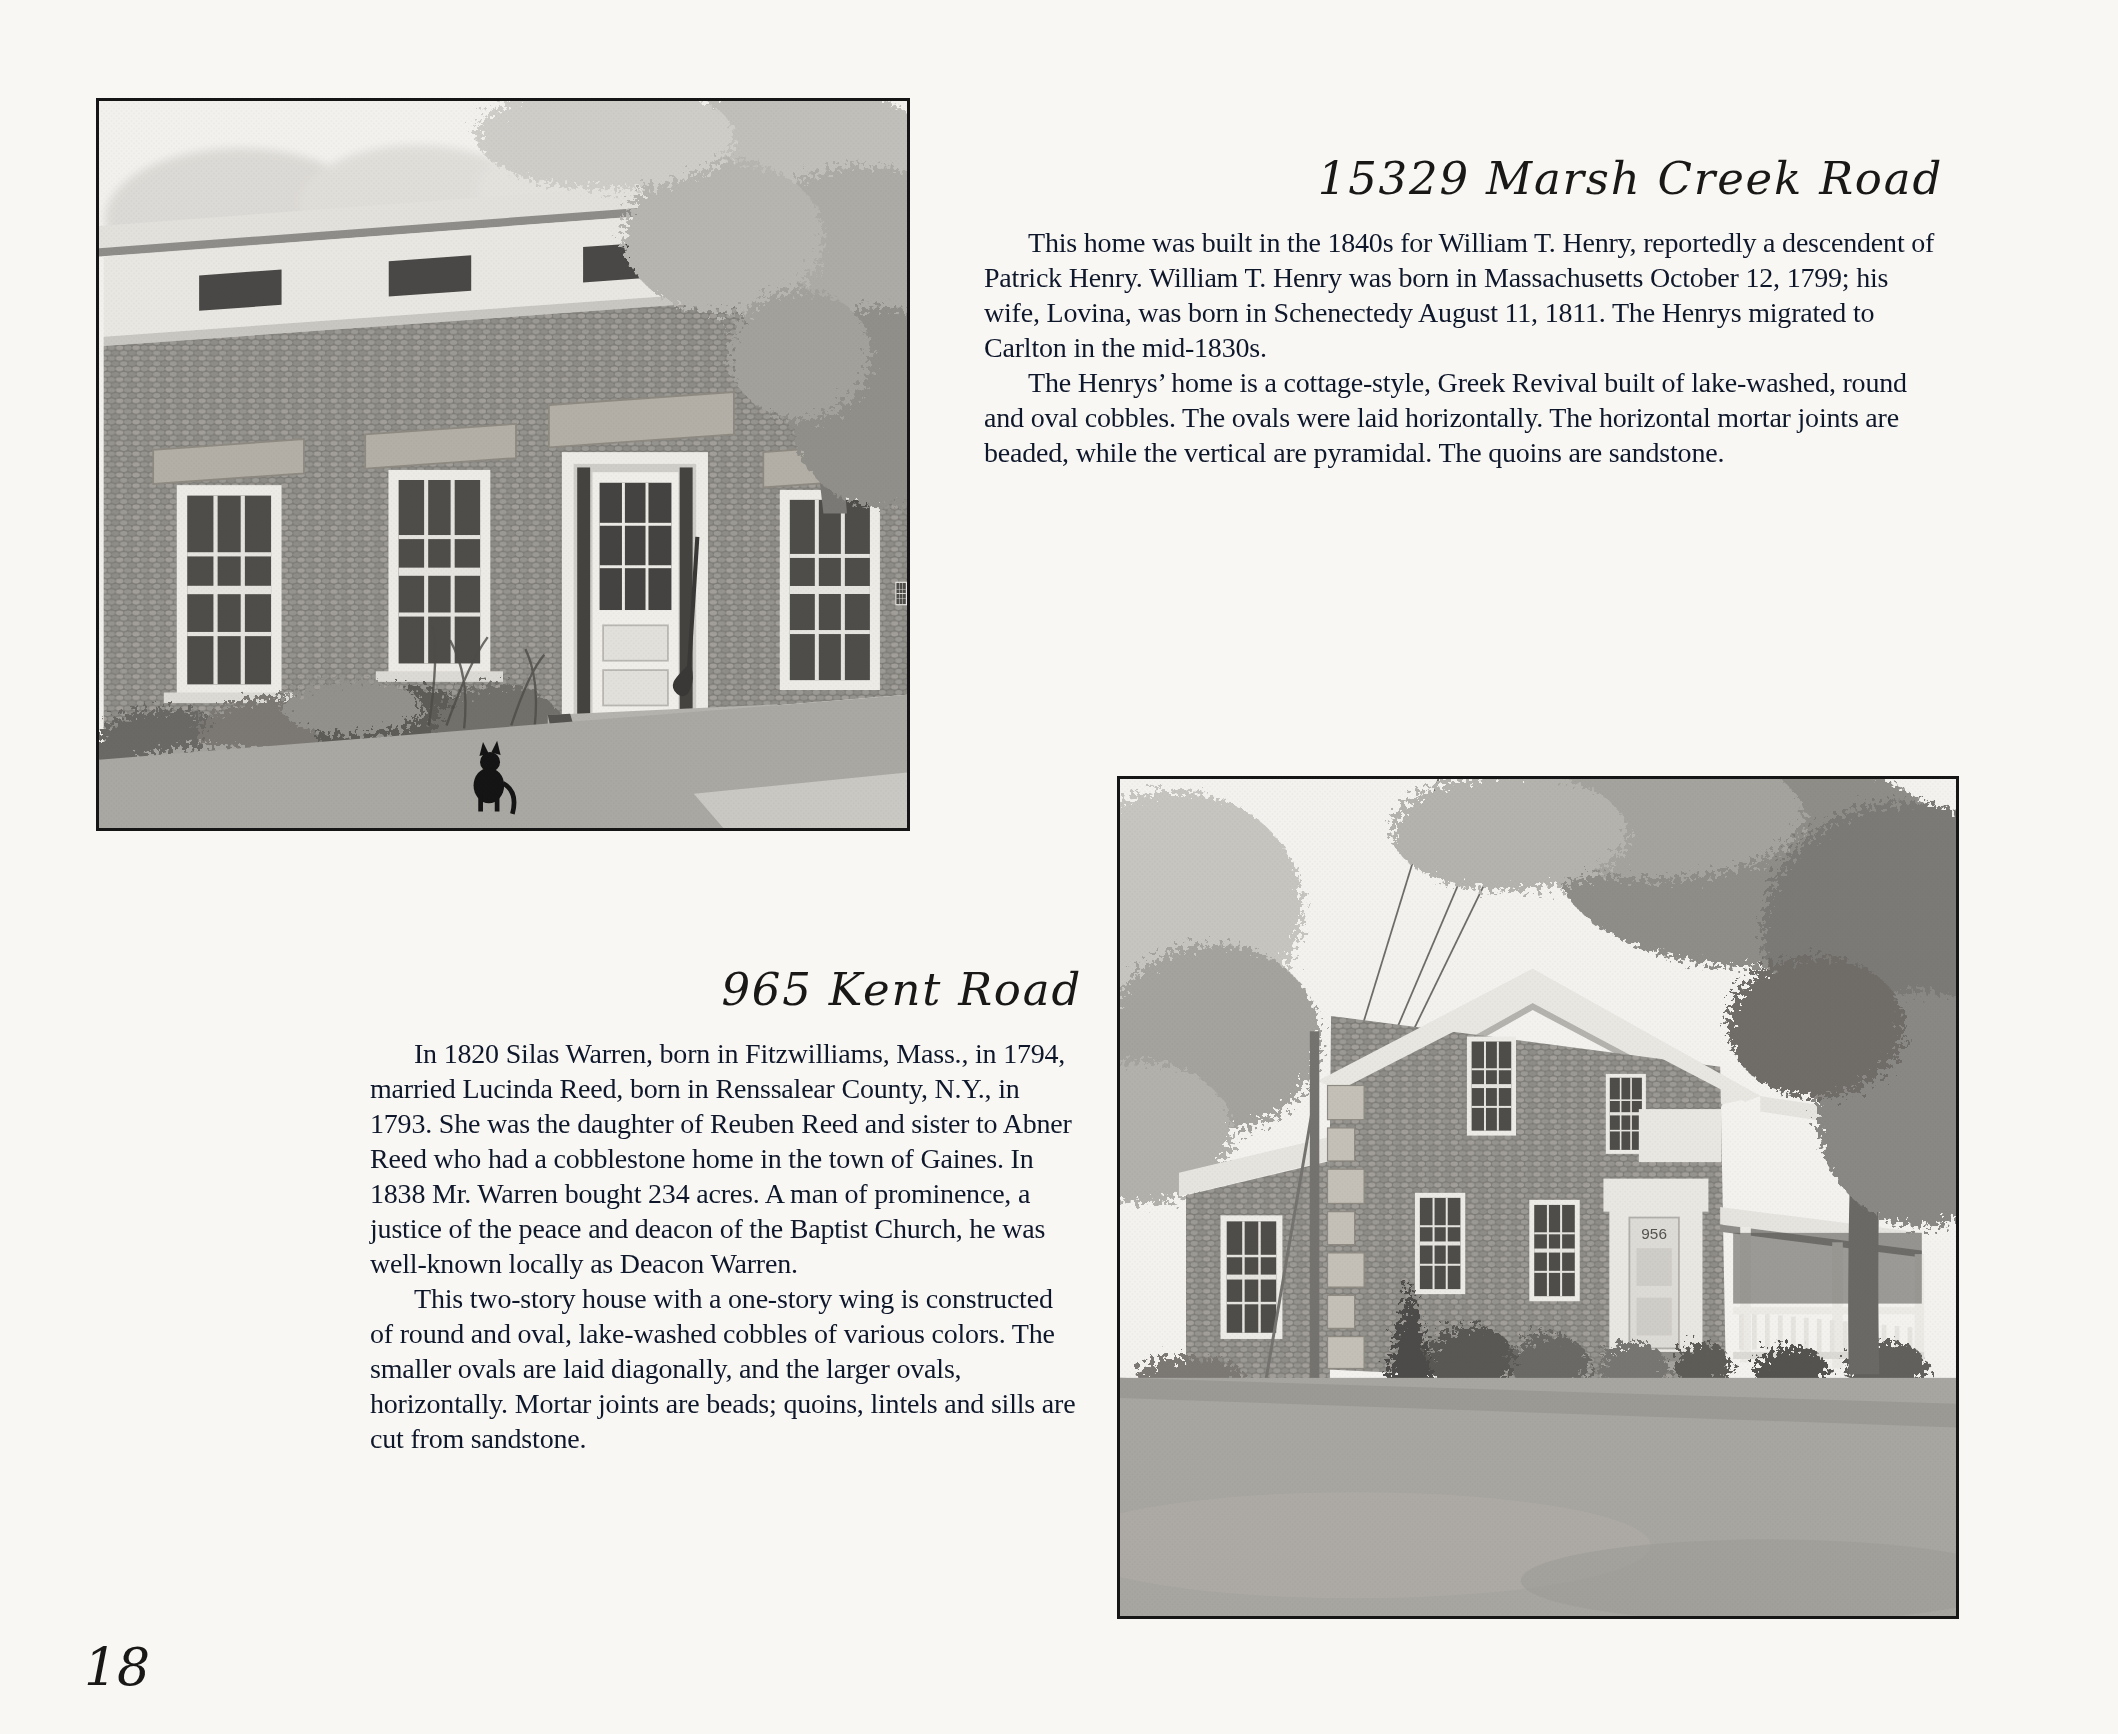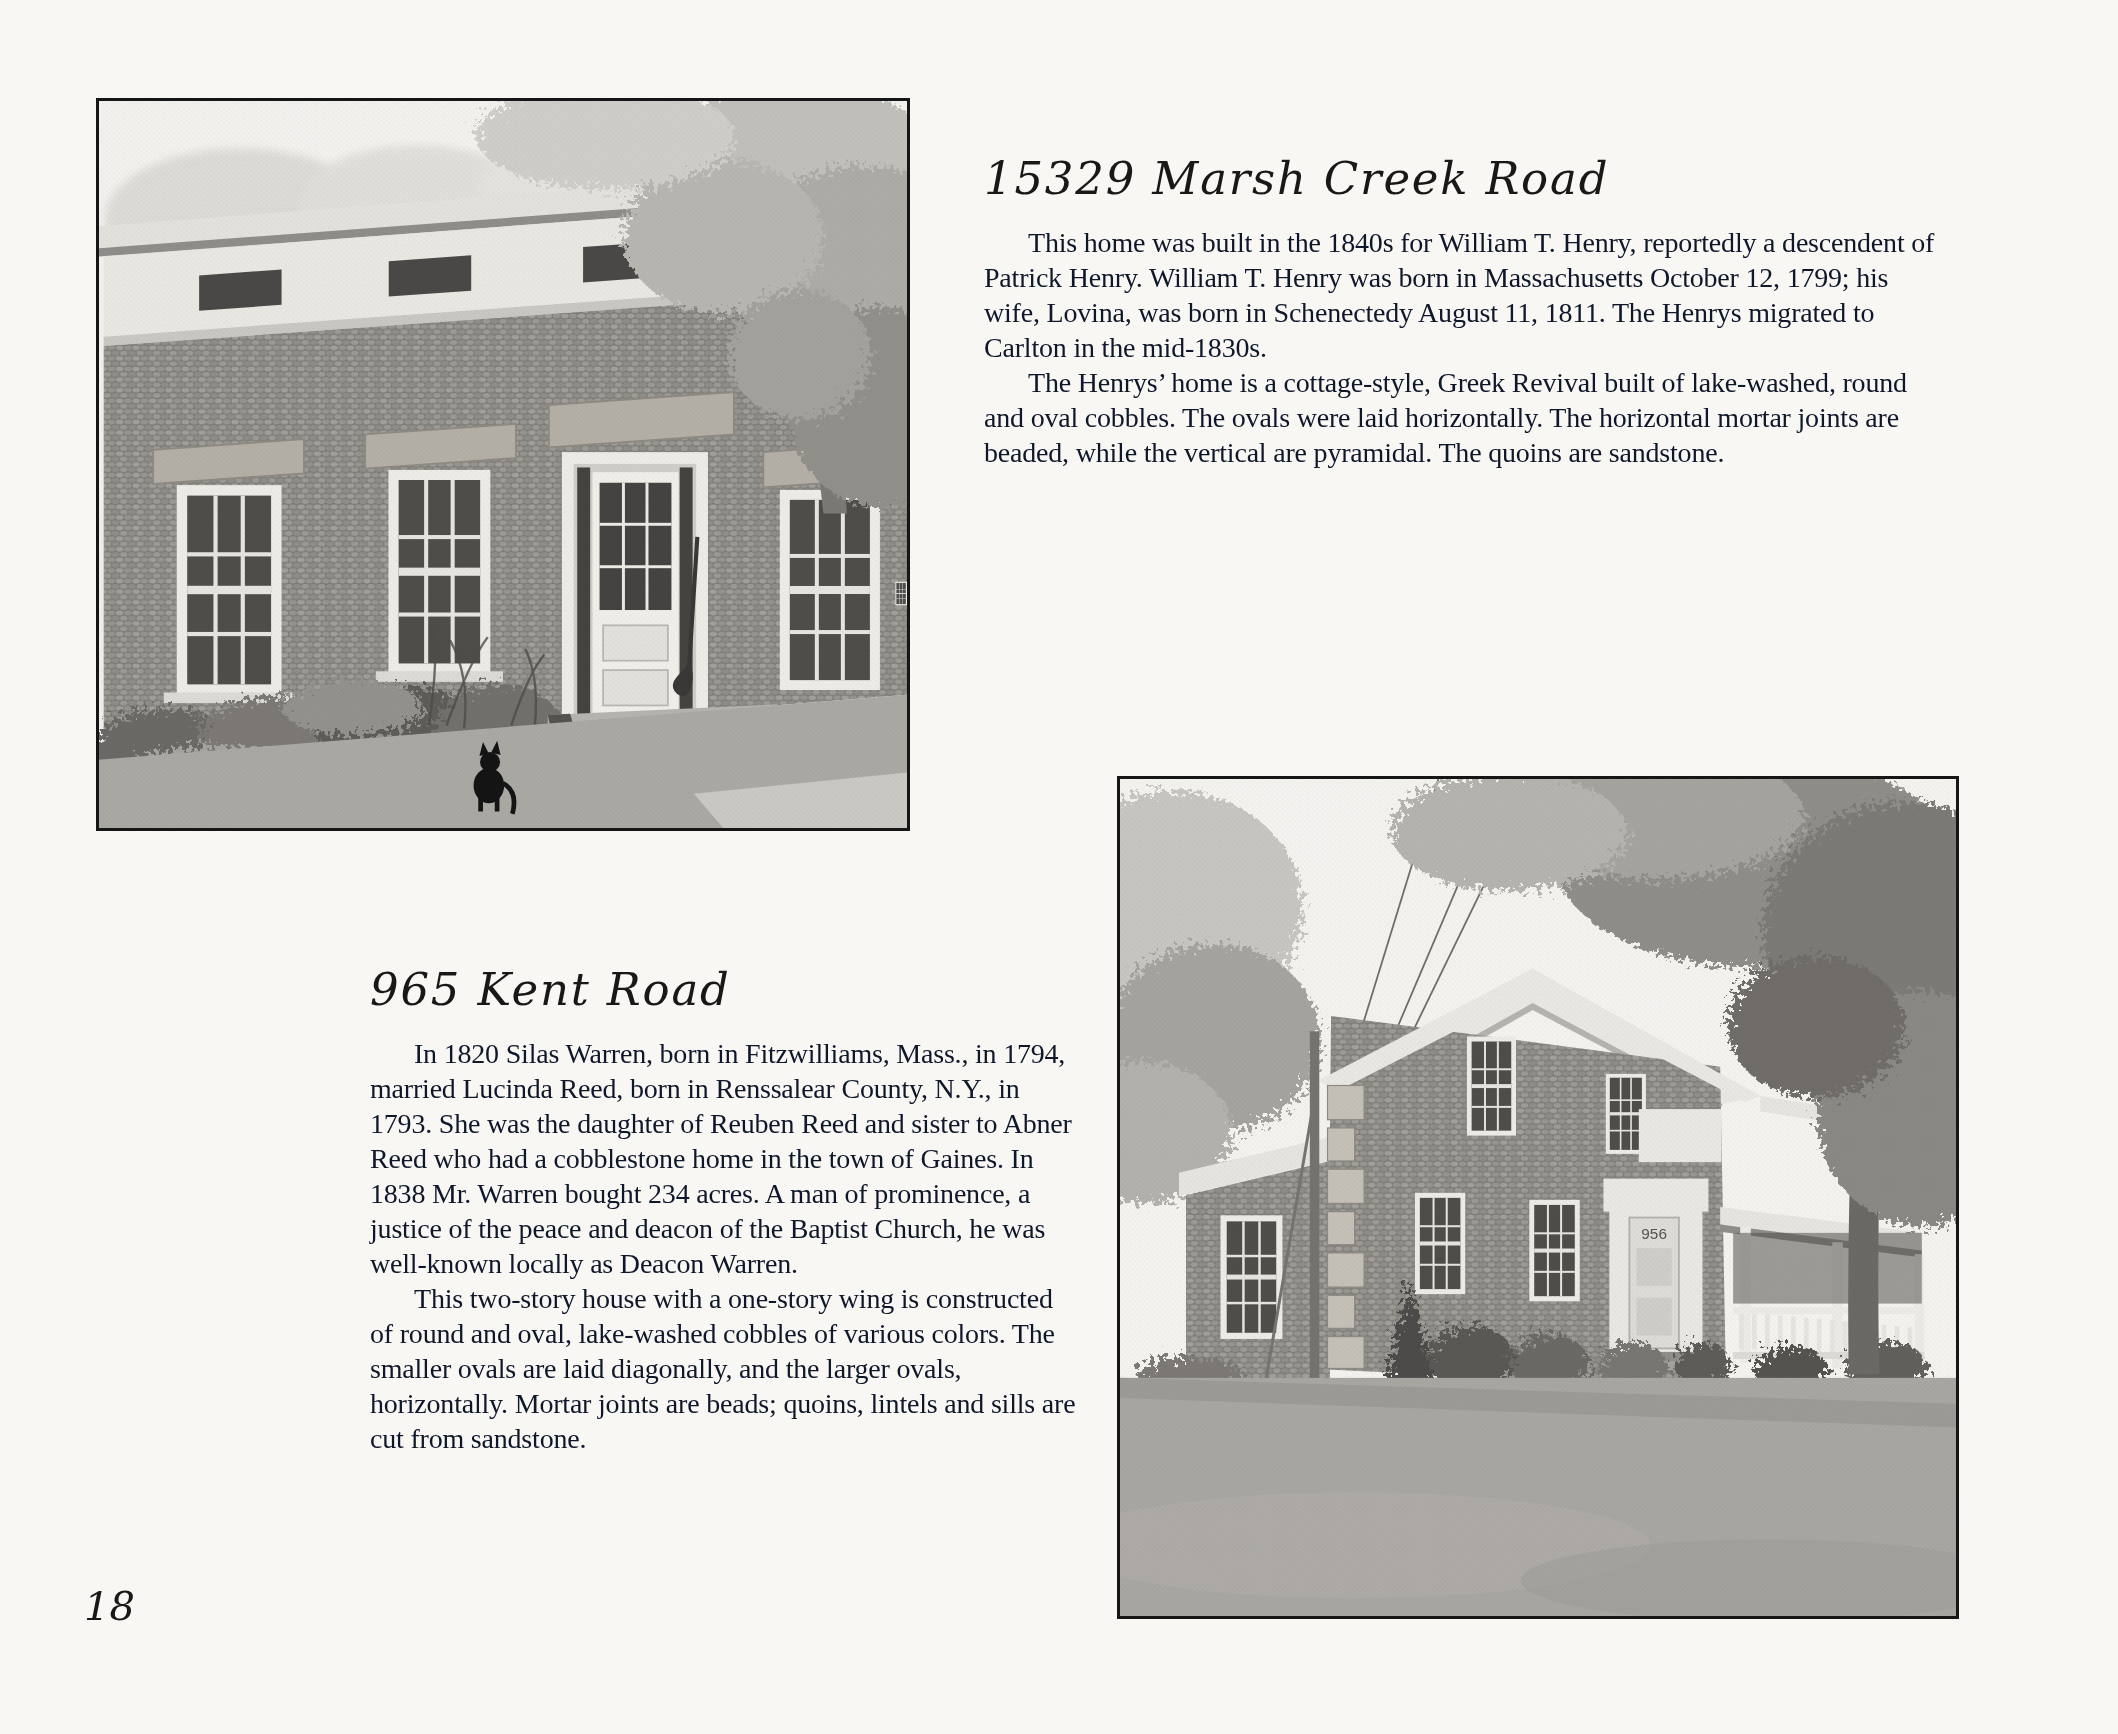--- a/index.html
+++ b/index.html
@@ -15,30 +15,30 @@
   figure.photo svg{display:block;width:100%;height:100%;}
   .photo-1{left:96px;top:98px;width:814px;height:733px;}
   .photo-2{left:1117px;top:776px;width:842px;height:843px;}
   .article{position:absolute;}
   .article-marsh{left:984px;top:154px;width:959px;}
   .article-kent{left:370px;top:937px;width:712px;margin-top:28px;}
   .script-heading{
     font-family:"DejaVu Serif", serif;
     font-style:italic;font-weight:normal;
     font-size:45px;line-height:1.12;letter-spacing:1.8px;
-    text-align:left;margin:0 0 21px 0;color:#191817;
+    text-align:right;margin:0 0 21px 0;color:#191817;
   }
   .article p{
     font-size:28px;line-height:35px;margin:0;
     letter-spacing:-0.2px;text-indent:44px;color:#0f172a;font-family:Liberation Serif, serif;
   }
   .page-number{
-    position:absolute;left:84px;top:1583px;
+    position:absolute;left:84px;top:1637px;
     font-family:"DejaVu Serif", serif;
-    font-style:italic;font-size:40px;color:#191817;
+    font-style:italic;font-size:52px;color:#191817;
   }
 </style>
 </head>
 <body>
 
 <svg width="0" height="0" style="position:absolute" aria-hidden="true">
   <defs>
     <pattern id="cob" width="28" height="18" patternUnits="userSpaceOnUse">
       <rect width="28" height="18" fill="#7e7c77"></rect>
       <ellipse cx="7" cy="5" rx="6.5" ry="4" fill="#a29f9a"></ellipse>

